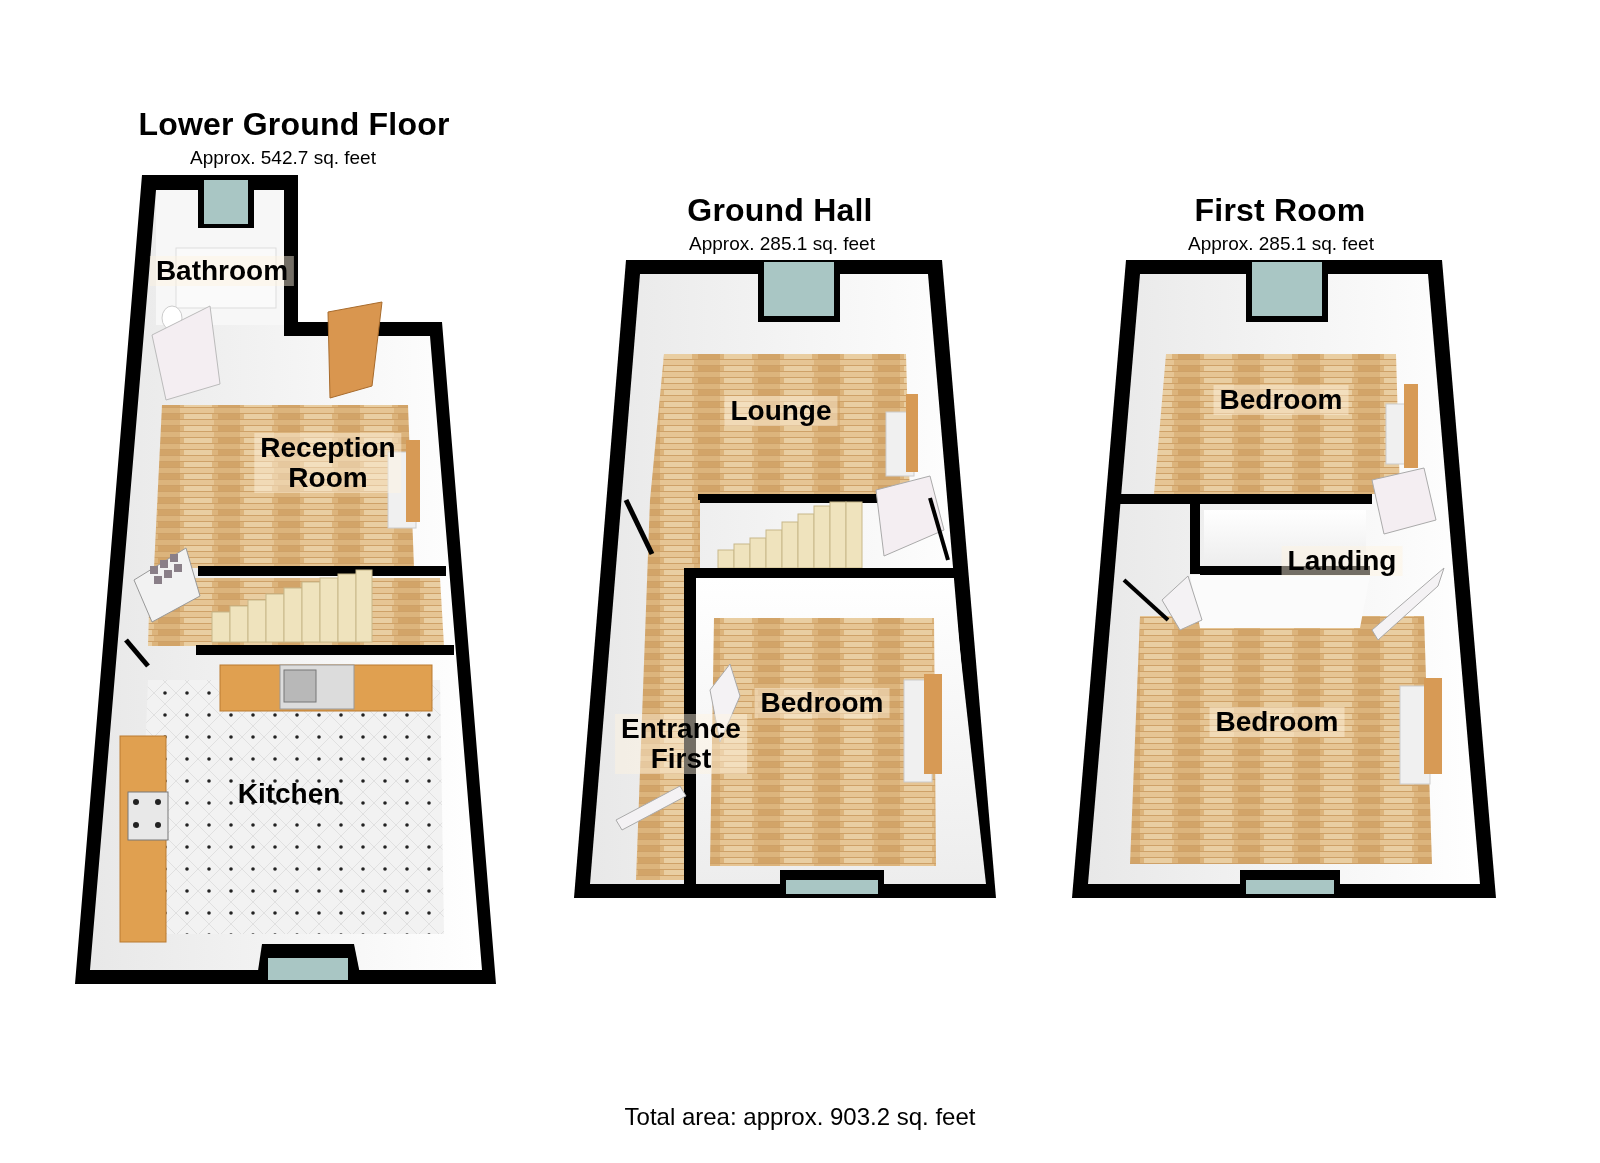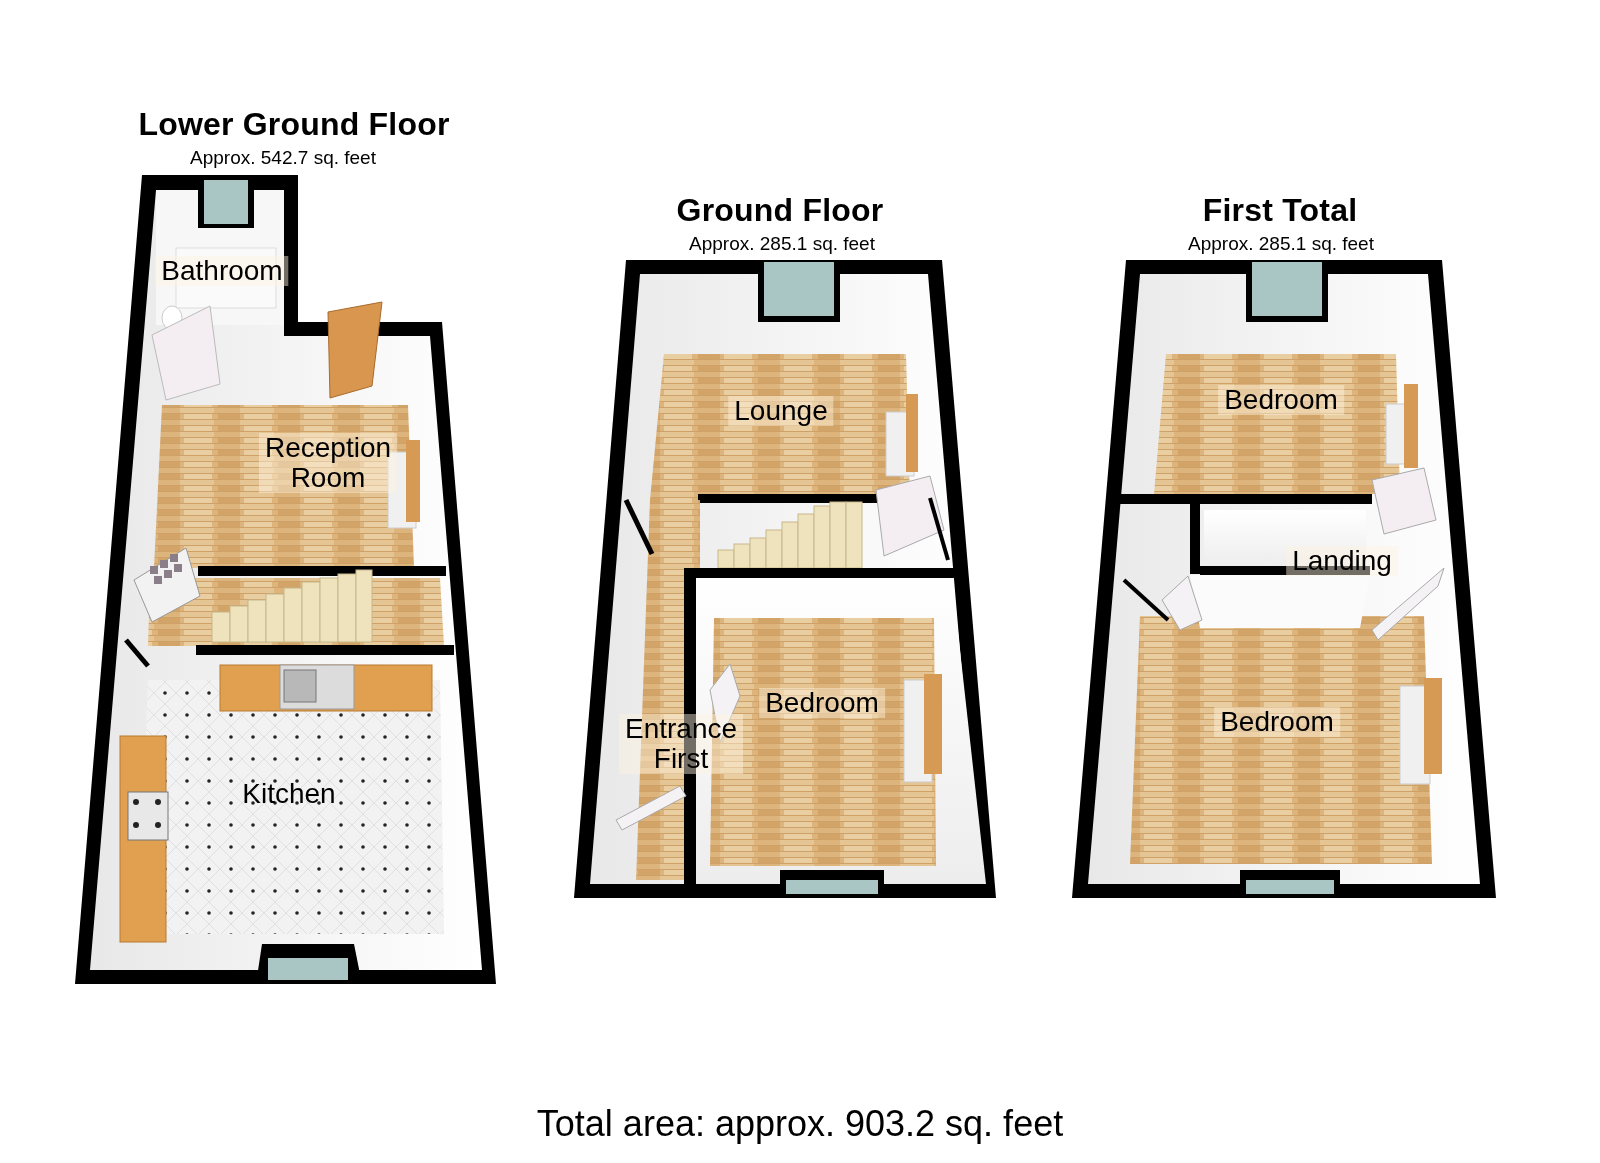--- a/index.html
+++ b/index.html
@@ -1,32 +1,32 @@
 <!DOCTYPE html>
 <html><head>
 <meta charset="utf-8">
 <style>
   html,body{margin:0;padding:0;background:#ffffff;}
   body{width:1600px;height:1163px;position:relative;overflow:hidden;font-family:"Liberation Sans",sans-serif;color:#000;}
   .floor-title{position:absolute;font-weight:bold;font-size:32px;text-align:center;white-space:nowrap;transform:translateX(-50%);letter-spacing:0.2px;}
   .floor-area{position:absolute;font-size:19px;text-align:center;white-space:nowrap;transform:translateX(-50%);}
-  .total{position:absolute;left:50%;top:1103px;transform:translateX(-50%);font-size:36px;white-space:nowrap;}
-  .room-label{position:absolute;font-weight:normal;font-size:28px;line-height:30px;text-align:center;white-space:nowrap;background:rgba(255,245,225,0.45);padding:0 6px;transform:translate(-50%,-50%);}
+  .total{position:absolute;left:50%;top:1103px;transform:translateX(-50%);font-size:24px;white-space:nowrap;}
+  .room-label{position:absolute;font-weight:bold;font-size:28px;line-height:30px;text-align:center;white-space:nowrap;background:rgba(255,245,225,0.45);padding:0 6px;transform:translate(-50%,-50%);}
   svg{position:absolute;left:0;top:0;}
 </style>
 </head>
 <body>
 
 <div class="floor-title" style="left:294px;top:106px;">Lower Ground Floor</div>
 <div class="floor-area" style="left:283px;top:147px;">Approx. 542.7 sq. feet</div>
 
-<div class="floor-title" style="left:780px;top:192px;">Ground Floor</div>
+<div class="floor-title" style="left:780px;top:192px;">Ground Hall</div>
 <div class="floor-area" style="left:782px;top:233px;">Approx. 285.1 sq. feet</div>
 
-<div class="floor-title" style="left:1280px;top:192px;">First Total</div>
+<div class="floor-title" style="left:1280px;top:192px;">First Room</div>
 <div class="floor-area" style="left:1281px;top:233px;">Approx. 285.1 sq. feet</div>
 
 <svg width="1600" height="1163" viewBox="0 0 1600 1163">
   <defs>
     <pattern id="wood" width="60" height="12" patternUnits="userSpaceOnUse">
       <rect width="60" height="12" fill="#dcb47c"></rect>
       <rect y="0" width="34" height="5" fill="#e6c594"></rect>
       <rect x="38" y="6" width="22" height="5" fill="#d2a468"></rect>
       <rect x="4" y="6" width="28" height="5" fill="#e9cea2"></rect>
       <line x1="0" y1="5.5" x2="60" y2="5.5" stroke="#c4945a" stroke-width="0.6"></line>

